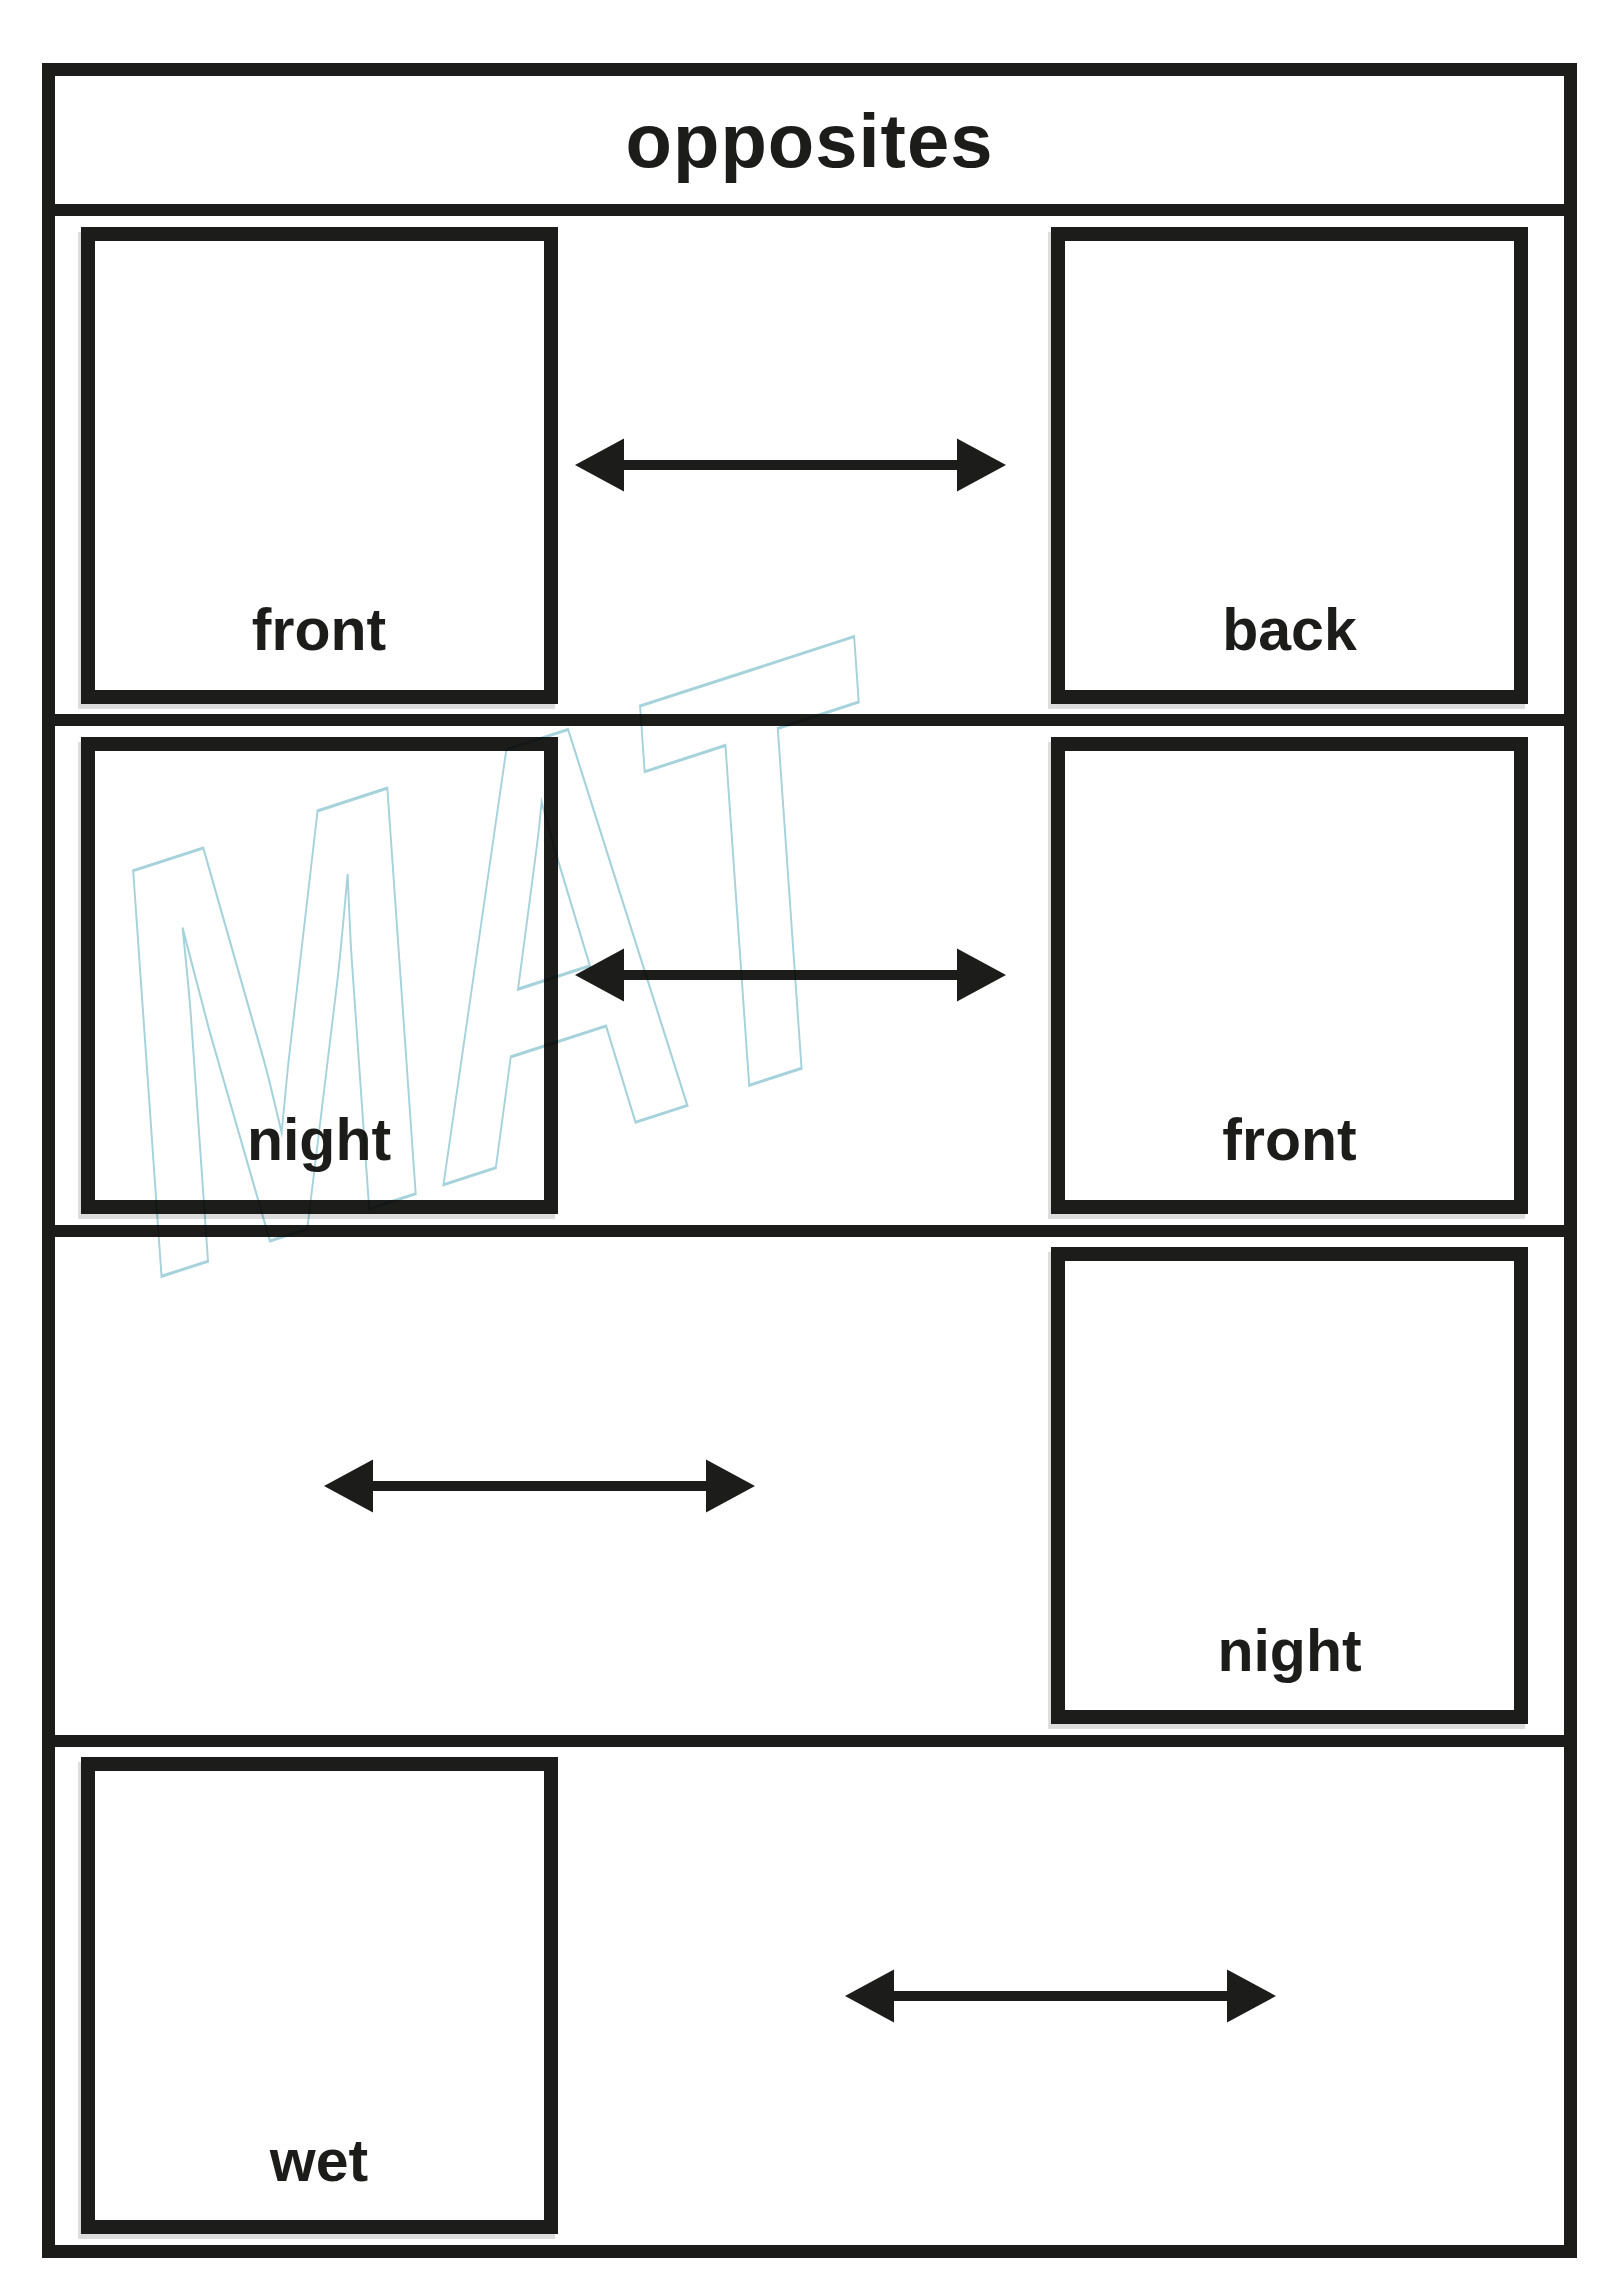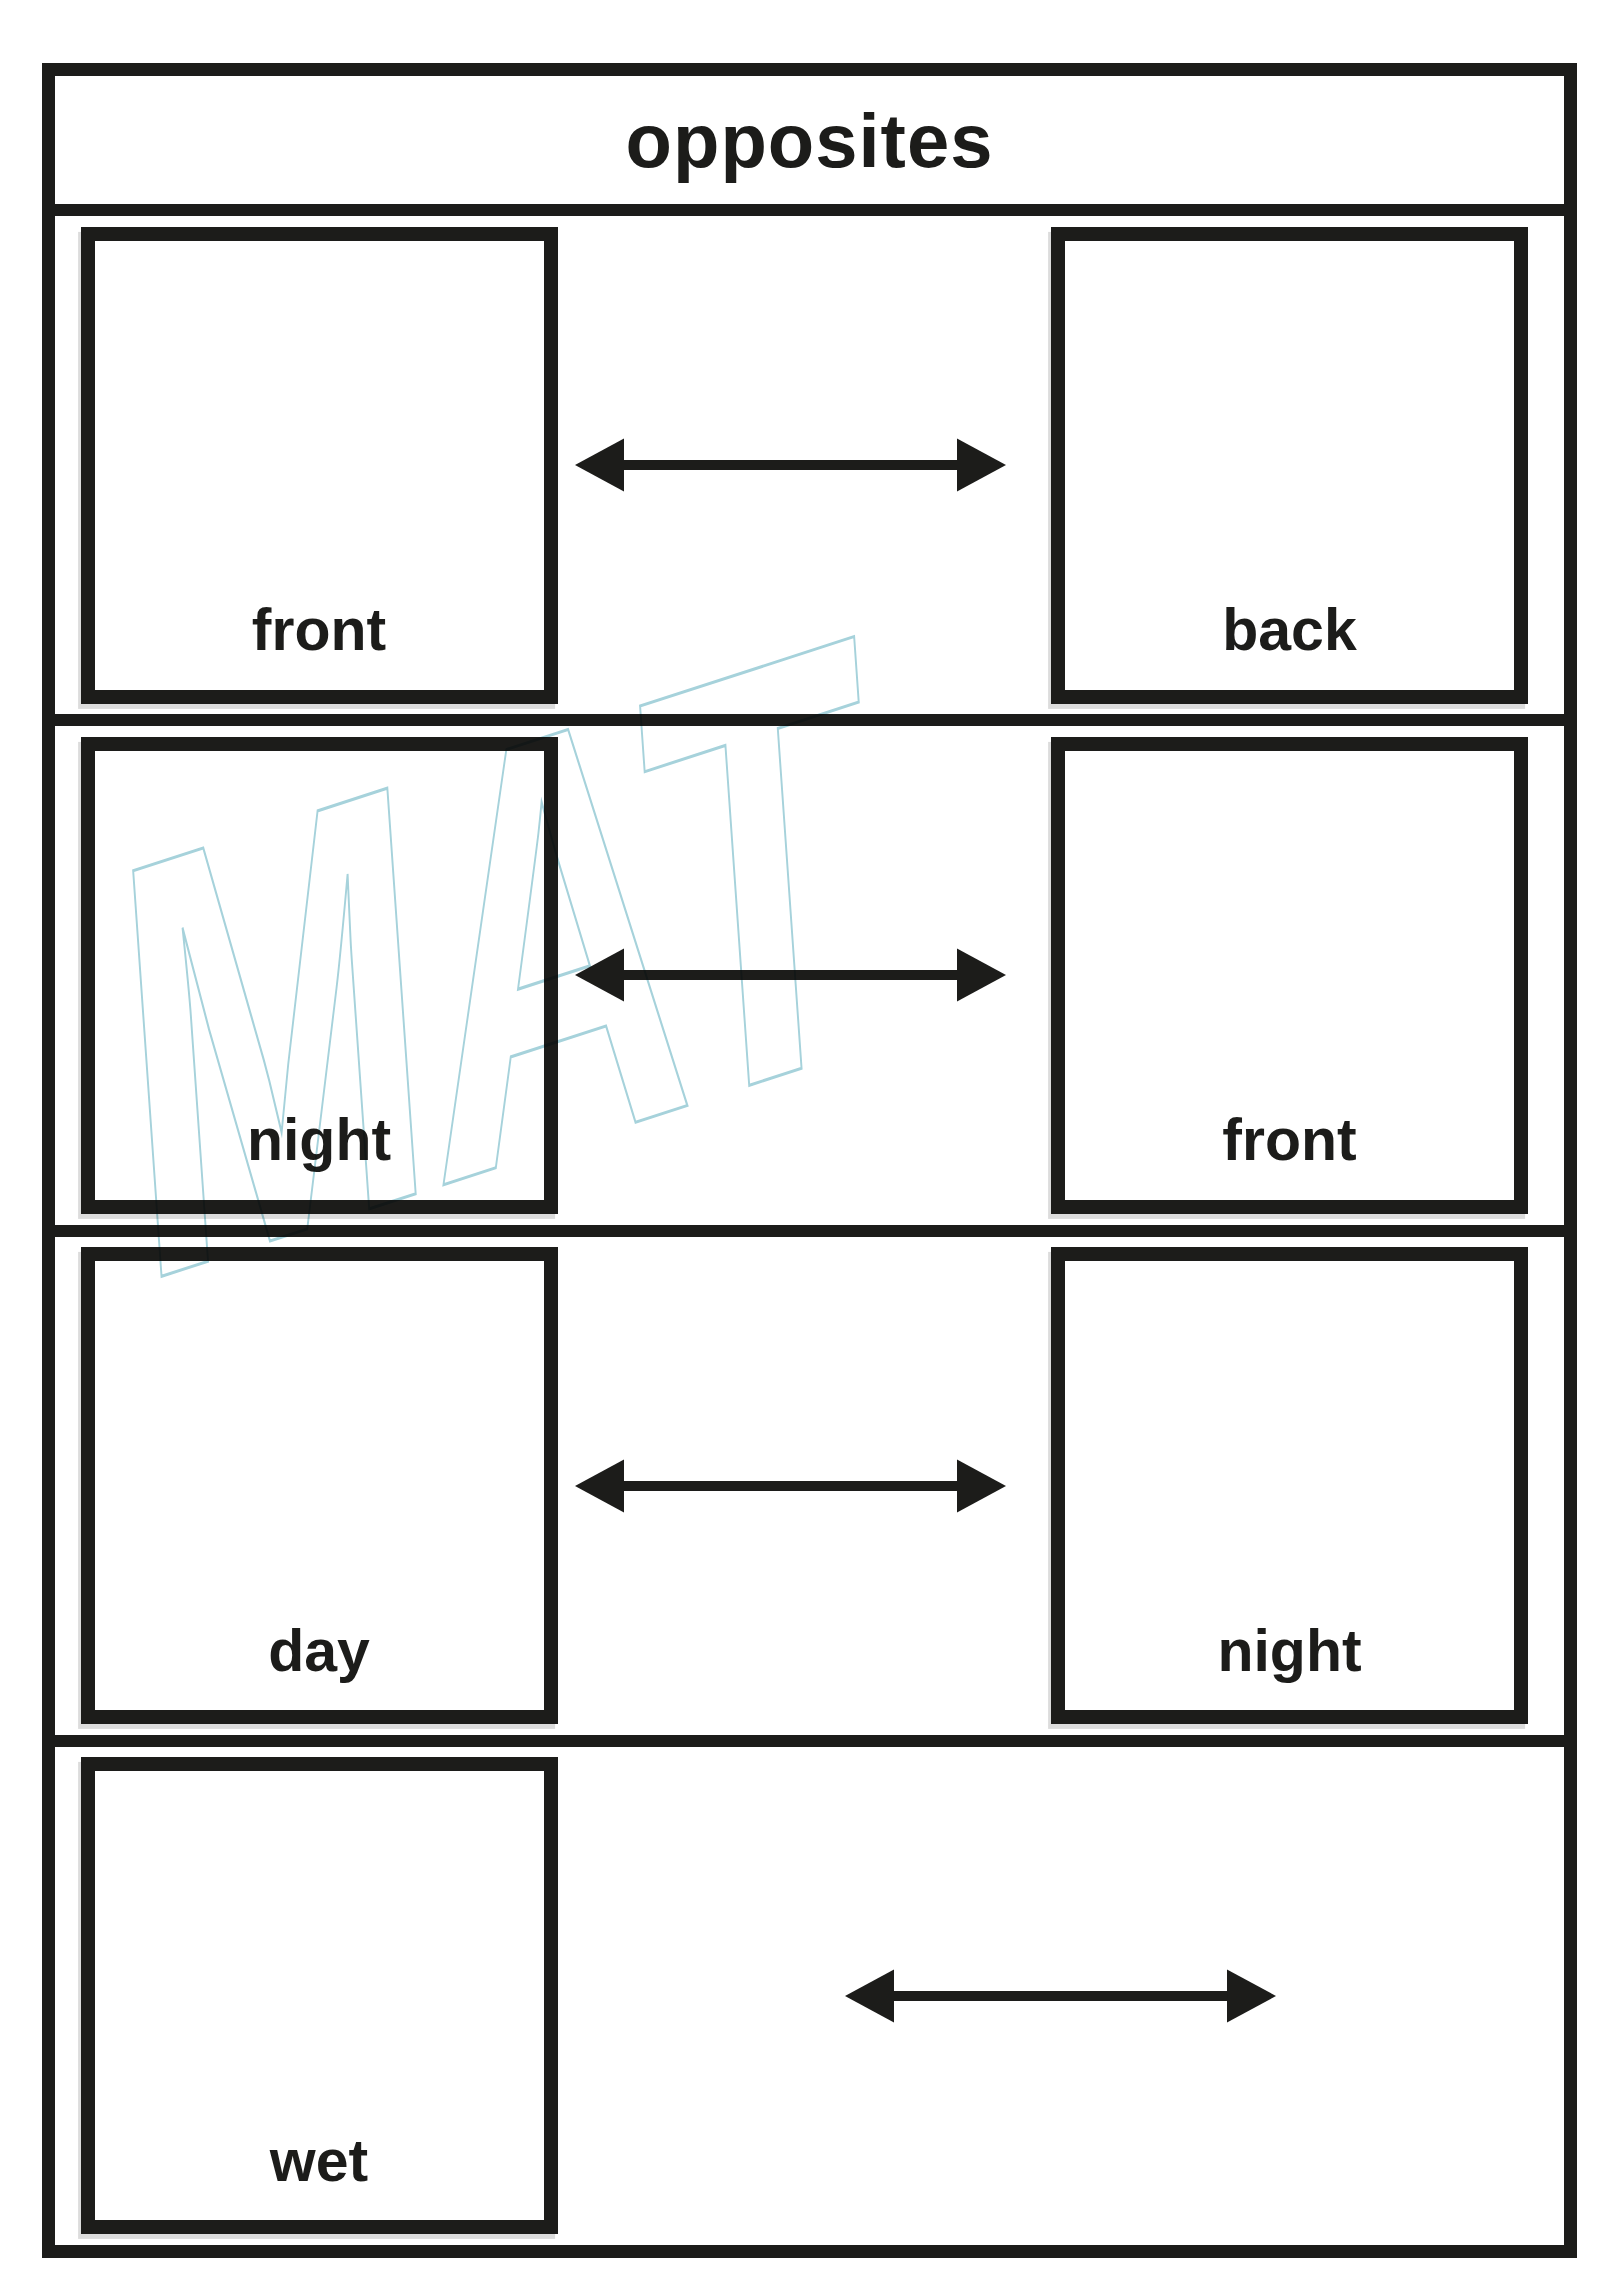--- a/index.html
+++ b/index.html
@@ -133,23 +133,20 @@
           <polygon class="arrow-head" points="0,55 50,28 50,82"></polygon>
           <polygon class="arrow-head" points="440,55 390,28 390,82"></polygon>
         </svg>
       </div>
       <div class="word-box right">
         <div class="word-label">front</div>
       </div>
     </div>
 
     <div class="row">
-      <div class="word-box left">
-        <div class="word-label">day</div>
-      </div>
       <div class="arrow-zone">
         <svg width="431" height="108" viewBox="0 0 440 110">
           <line class="arrow-line" x1="42" y1="55" x2="398" y2="55"></line>
           <polygon class="arrow-head" points="0,55 50,28 50,82"></polygon>
           <polygon class="arrow-head" points="440,55 390,28 390,82"></polygon>
         </svg>
       </div>
       <div class="word-box right">
         <div class="word-label">night</div>
       </div>

